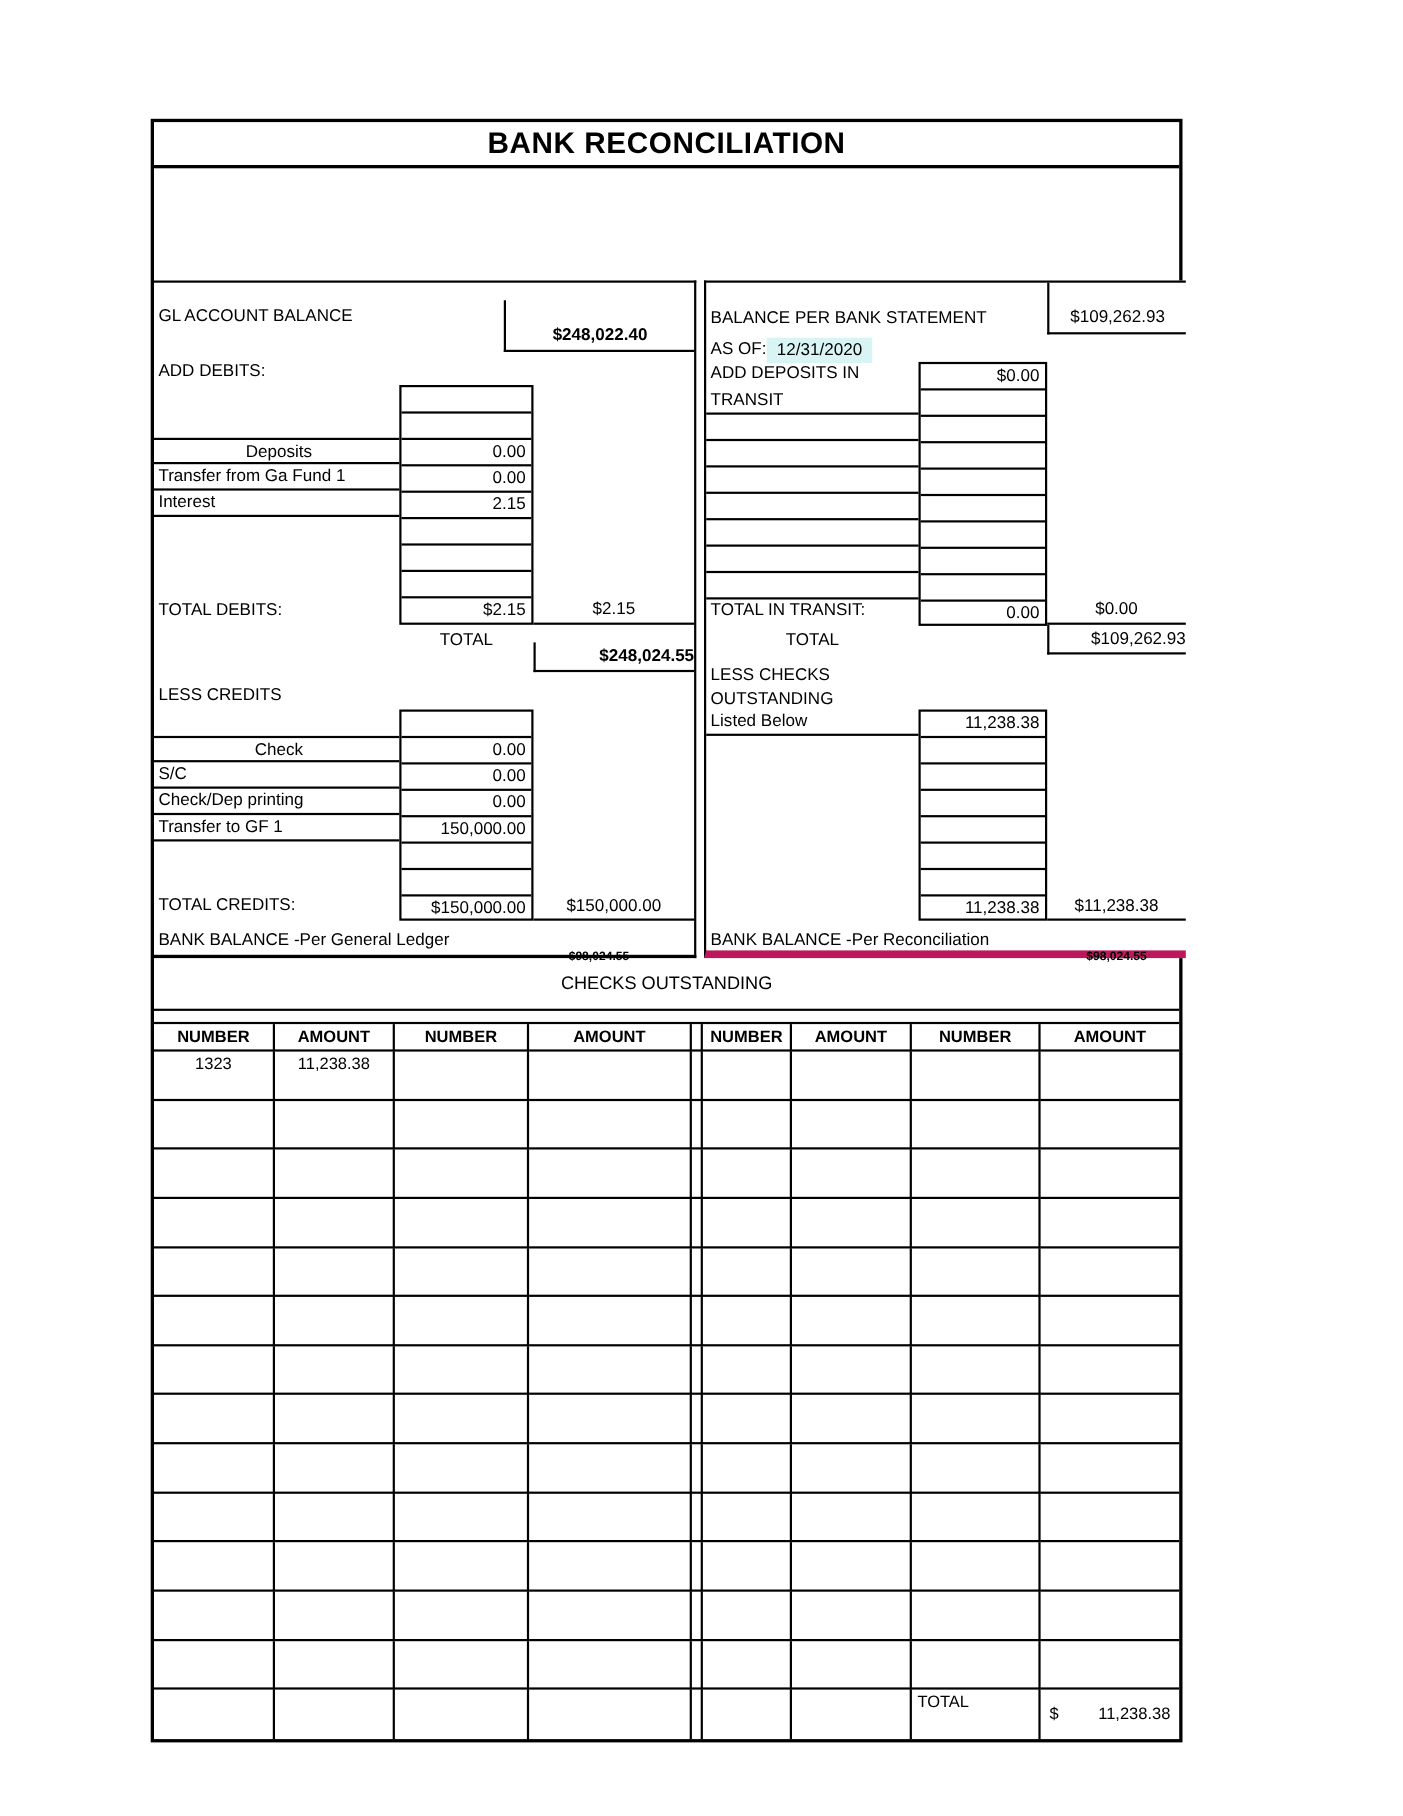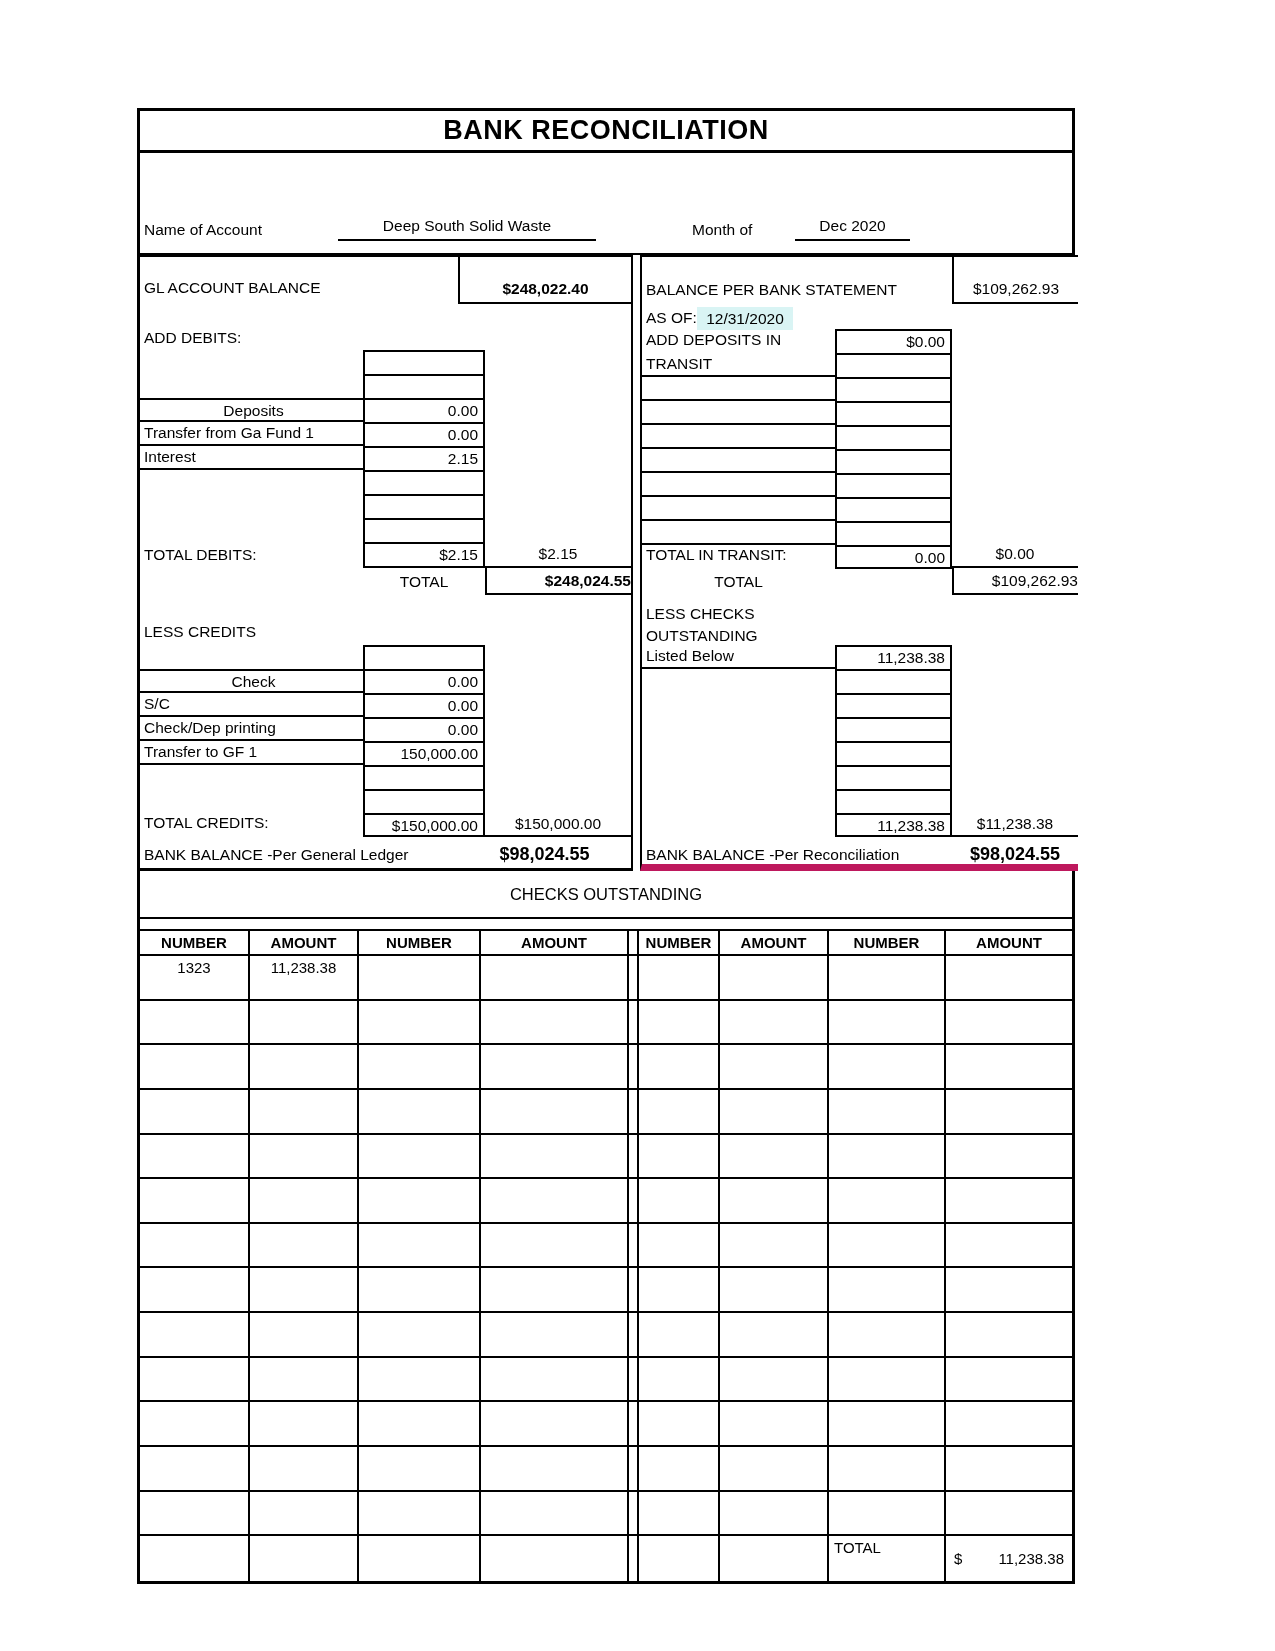--- a/index.html
+++ b/index.html
@@ -18,23 +18,23 @@
   .sec{position:absolute;top:144px;height:616px;box-sizing:border-box;background:#fff;}
   .sec-l{left:0;width:493px;border-top:2px solid #000;border-right:2px solid #000;border-bottom:3px solid #000;}
   .sec-r{left:500px;width:438px;border-top:2px solid #000;border-left:2px solid #000;border-bottom:7px solid #be185d;}
   .vcell{position:absolute;border-left:2px solid #000;border-bottom:2px solid #000;
          display:flex;align-items:flex-end;justify-content:center;font-size:15.5px;
          padding-bottom:4px;box-sizing:border-box;}
   .vcell2{position:absolute;border-left:2px solid #000;border-bottom:2px solid #000;
           text-align:right;font-size:15.5px;line-height:25px;box-sizing:border-box;}
   .ocell{position:absolute;border-bottom:2px solid #000;text-align:center;
          font-size:15.5px;line-height:24px;box-sizing:border-box;}
-  .bcell{position:absolute;text-align:center;font-size:18px;line-height:26px;}
+  .bcell{position:absolute;text-align:center;font-size:11px;line-height:26px;}
   .tlabel{position:absolute;text-align:center;font-size:15.5px;line-height:27px;}
-  .bold{font-weight:bold;}
+  .bold{font-weight:bold;margin-top:16px;}
   .abox{position:absolute;border:2px solid #000;display:flex;flex-direction:column;box-sizing:border-box;}
   .brow{flex:0 0 24px;border-bottom:2px solid #000;text-align:right;padding-right:5px;
         font-size:15.5px;line-height:22px;box-sizing:border-box;}
   .brow.last{flex:1 1 auto;border-bottom:none;}
   .lline{position:absolute;height:24px;border-bottom:2px solid #000;font-size:15.5px;
          line-height:22px;padding-left:4px;box-sizing:border-box;white-space:nowrap;}
   .lline.bt{border-top:2px solid #000;text-align:center;}
   .hl{position:absolute;text-align:center;font-size:15.5px;line-height:23px;}
   .banner{position:absolute;left:0;right:0;top:760px;height:46px;border-bottom:2px solid #000;
           display:flex;align-items:center;justify-content:center;font-weight:normal;font-size:16.5px;}
@@ -50,35 +50,20 @@
   .tc.money{display:flex;justify-content:space-between;align-items:center;padding:0 8px;}
 </style>
 </head>
 <body>
 
 <div class="page">
   <div class="form">
 
     <div class="title">BANK RECONCILIATION</div>
 
-    <div class="hdr">
-      <span class="lbl" style="left:4px;top:68px">Name of Account</span>
-      <div class="ucell" style="left:198px;top:60px;width:258px">Deep South Solid Waste</div>
-      <span class="lbl" style="left:552px;top:68px">Month of</span>
-      <div class="ucell" style="left:655px;top:60px;width:115px">Dec 2020</div>
-      <span class="lbl" style="left:4px;top:122px">Bank</span>
-      <span class="lbl" style="left:100px;top:122px">Regions Bank #538</span>
-      <div class="prep">
-        <div class="prep-in">
-          <div>Prepared</div>
-          <div>by</div>
-        </div>
-      </div>
-      <span class="lbl" style="left:694px;top:122px">KS</span>
-    </div>
 
     <div class="sec sec-l">
       <span class="lbl" style="left:4px;top:22px">GL ACCOUNT BALANCE</span>
       <div class="vcell bold" style="left:318px;top:0;right:0;height:47px">$248,022.40</div>
 
       <span class="lbl" style="left:4px;top:72px">ADD DEBITS:</span>
       <div class="abox" style="left:223px;top:93px;width:122px;height:218px">
           <div class="brow"></div>
           <div class="brow"></div>
           <div class="brow">0.00</div>

